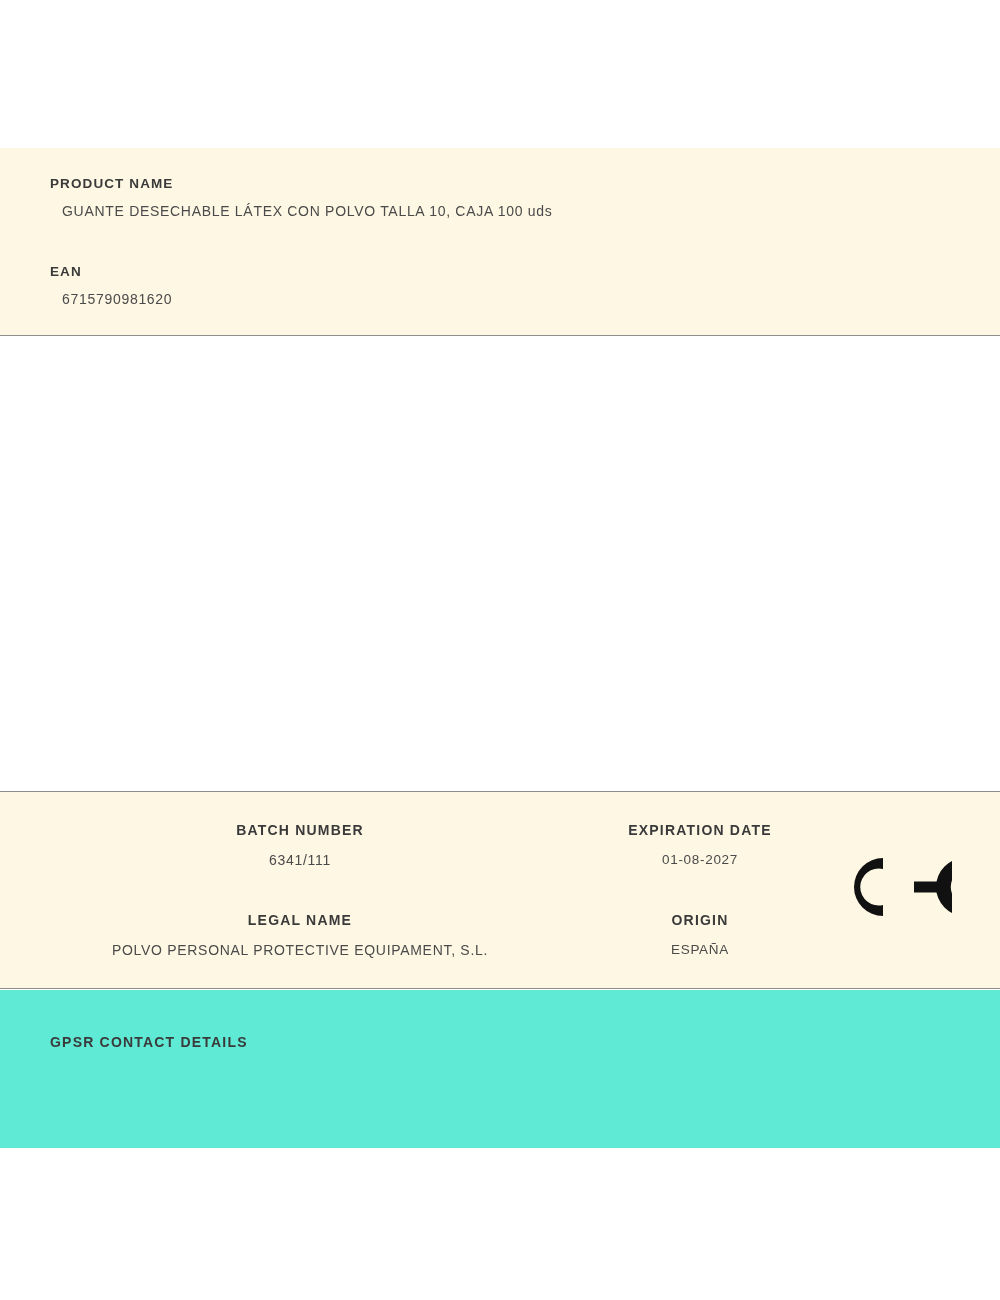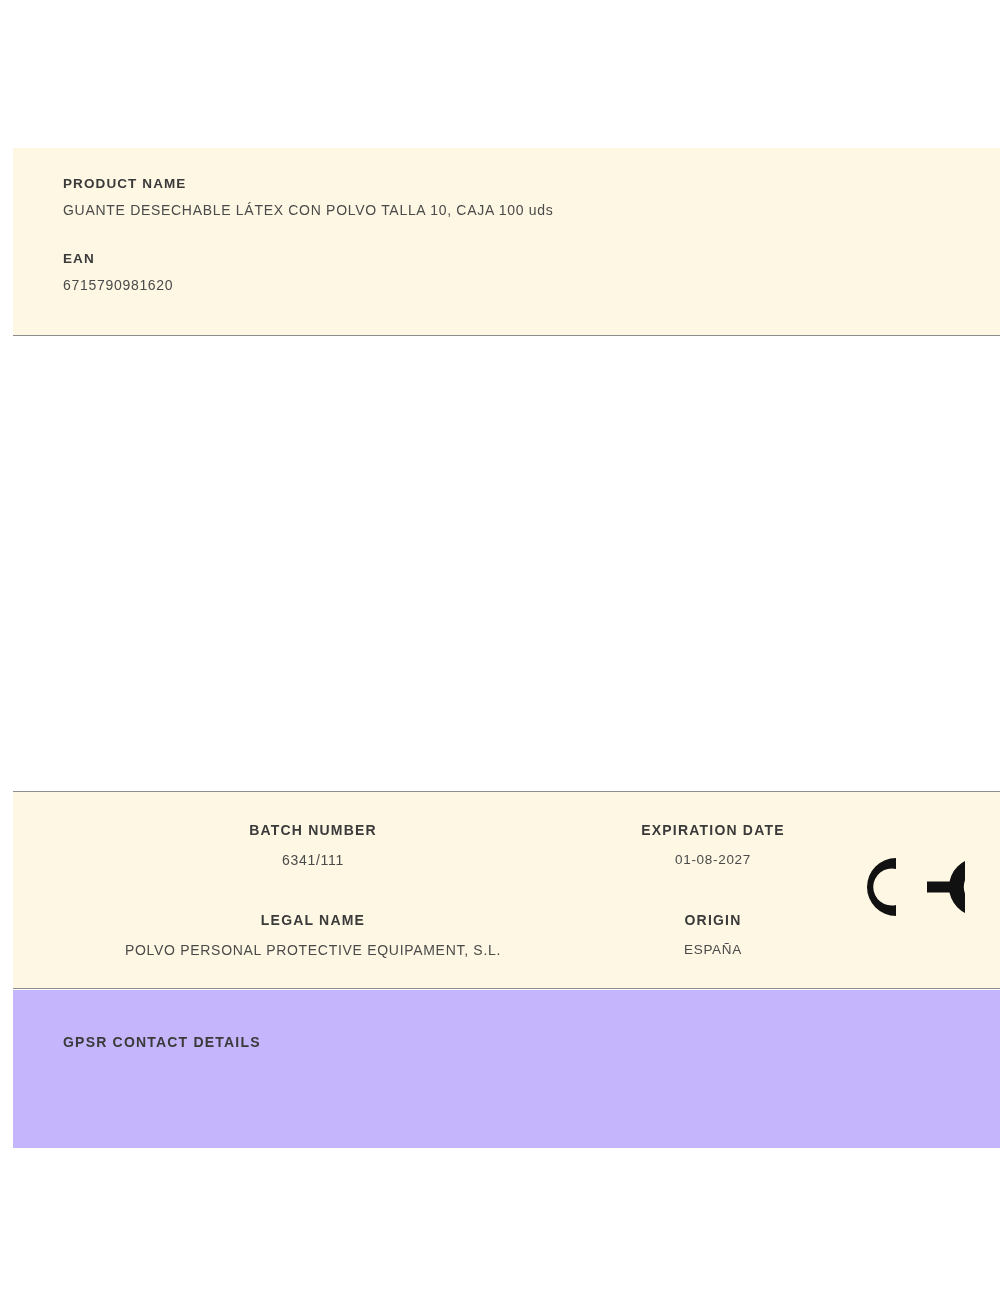--- a/index.html
+++ b/index.html
@@ -11,21 +11,21 @@
     height: 1300px;
     background: #ffffff;
     font-family: "Liberation Sans", sans-serif;
     color: #3b3b3b;
     position: relative;
     overflow: hidden;
   }
 
   .page {
     position: absolute;
-    top: 0; left: 13px;
+    top: 0; left: 0;
     width: 835px;
     height: 1300px;
     text-decoration: underline;
   }
 
   
   .product-block {
     position: absolute;
     top: 148px;
     left: 0;
@@ -42,21 +42,21 @@
     font-size: 13.5px;
     font-weight: bold;
     letter-spacing: 1.1px;
     color: #3a3a3a;
     margin: 0 0 11px 0;
   }
   .field-value {
     font-size: 14px;
     letter-spacing: 0.7px;
     color: #4a4a4a;
-    margin: 0;
+    margin: 12px;
   }
   .spacer-gap { height: 33px; }
 
   
   .blank-area {
     position: absolute;
     top: 336px;
     left: 0;
     width: 1000px;
     height: 455px;
@@ -121,21 +121,21 @@
     height: 70px;
   }
 
   
   .contact-block {
     position: absolute;
     top: 990px;
     left: 0;
     width: 1000px;
     height: 158px;
-    background: #c4b5fd;
+    background: #5eead4;
     box-sizing: border-box;
   }
   .gpsr-label {
     position: absolute;
     left: 50px;
     top: 44px;
     font-size: 14px;
     font-weight: bold;
     letter-spacing: 1.2px;
     color: #3a3a3a;

